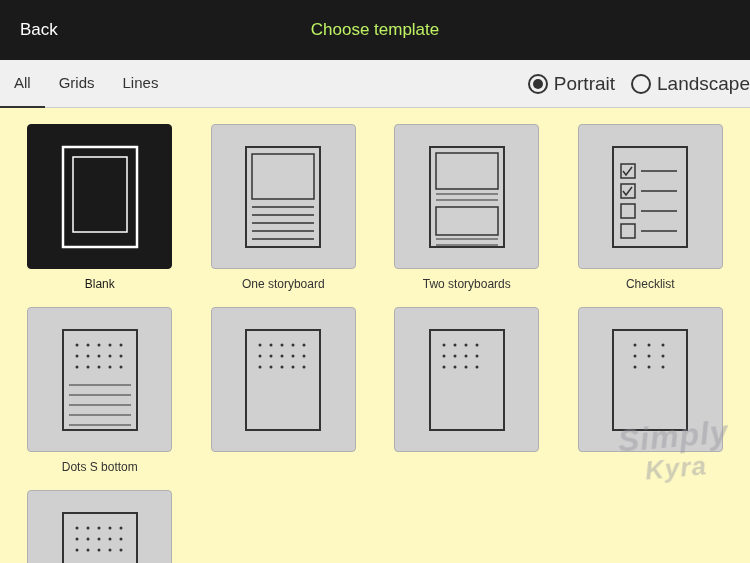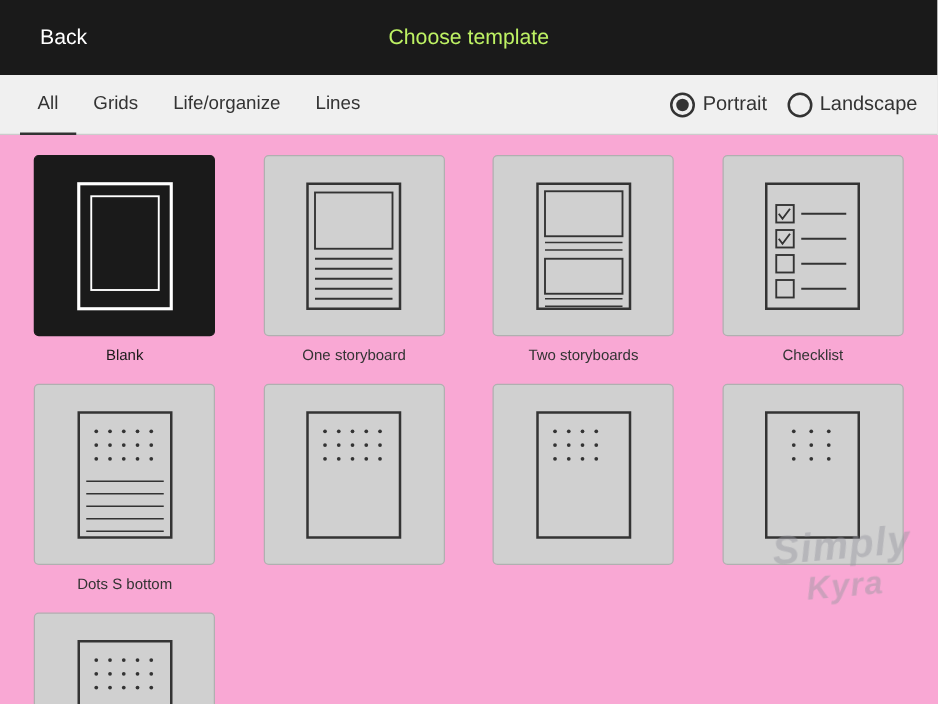--- a/index.html
+++ b/index.html
@@ -16,40 +16,40 @@
       background: #1a1a1a;
       height: 60px;
       display: flex;
       align-items: center;
       justify-content: center;
       position: relative;
       padding: 0 20px;
     }
     .header-back {
       position: absolute;
-      left: 32px;
+      left: 20px;
       color: white;
       font-size: 17px;
       font-weight: 400;
       cursor: pointer;
     }
     .header-title {
       color: #bef264;
       font-size: 17px;
       font-weight: 500;
     }
 
     
     .filter-bar {
       background: #f0f0f0;
       border-bottom: 1px solid #ccc;
       height: 48px;
       display: flex;
       align-items: center;
-      padding: 0 16px;
+      padding: 0 0;
       gap: 0;
     }
     .filter-tabs {
       display: flex;
       align-items: center;
       gap: 0;
       flex: 1;
     }
     .filter-tab {
       padding: 0 14px;
@@ -69,21 +69,21 @@
     .orientation-group {
       display: flex;
       align-items: center;
       gap: 16px;
       margin-left: auto;
     }
     .orientation-option {
       display: flex;
       align-items: center;
       gap: 6px;
-      font-size: 16px;
+      font-size: 19px;
       color: #333;
       cursor: pointer;
     }
     .radio-circle {
       width: 20px;
       height: 20px;
       border-radius: 50%;
       border: 2px solid #333;
       display: flex;
       align-items: center;
@@ -92,21 +92,21 @@
     .radio-circle.selected::after {
       content: '';
       width: 10px;
       height: 10px;
       border-radius: 50%;
       background: #333;
     }
 
     
     .grid-area {
-      background: #f9a8d4;
+      background: #fef9c3;
       padding: 16px 16px 0 16px;
       display: grid;
       grid-template-columns: repeat(4, 1fr);
       gap: 16px;
       overflow-y: auto;
       height: calc(563px - 60px - 48px);
     }
 
     
     .template-card {
@@ -180,21 +180,20 @@
 
 <div class="header">
   <span class="header-back">Back</span>
   <span class="header-title">Choose template</span>
 </div>
 
 <div class="filter-bar">
   <div class="filter-tabs">
     <div class="filter-tab active">All</div>
     <div class="filter-tab">Grids</div>
-    <div class="filter-tab">Life/organize</div>
     <div class="filter-tab">Lines</div>
   </div>
   <div class="orientation-group">
     <div class="orientation-option">
       <div class="radio-circle selected"></div>
       <span>Portrait</span>
     </div>
     <div class="orientation-option">
       <div class="radio-circle"></div>
       <span>Landscape</span>

